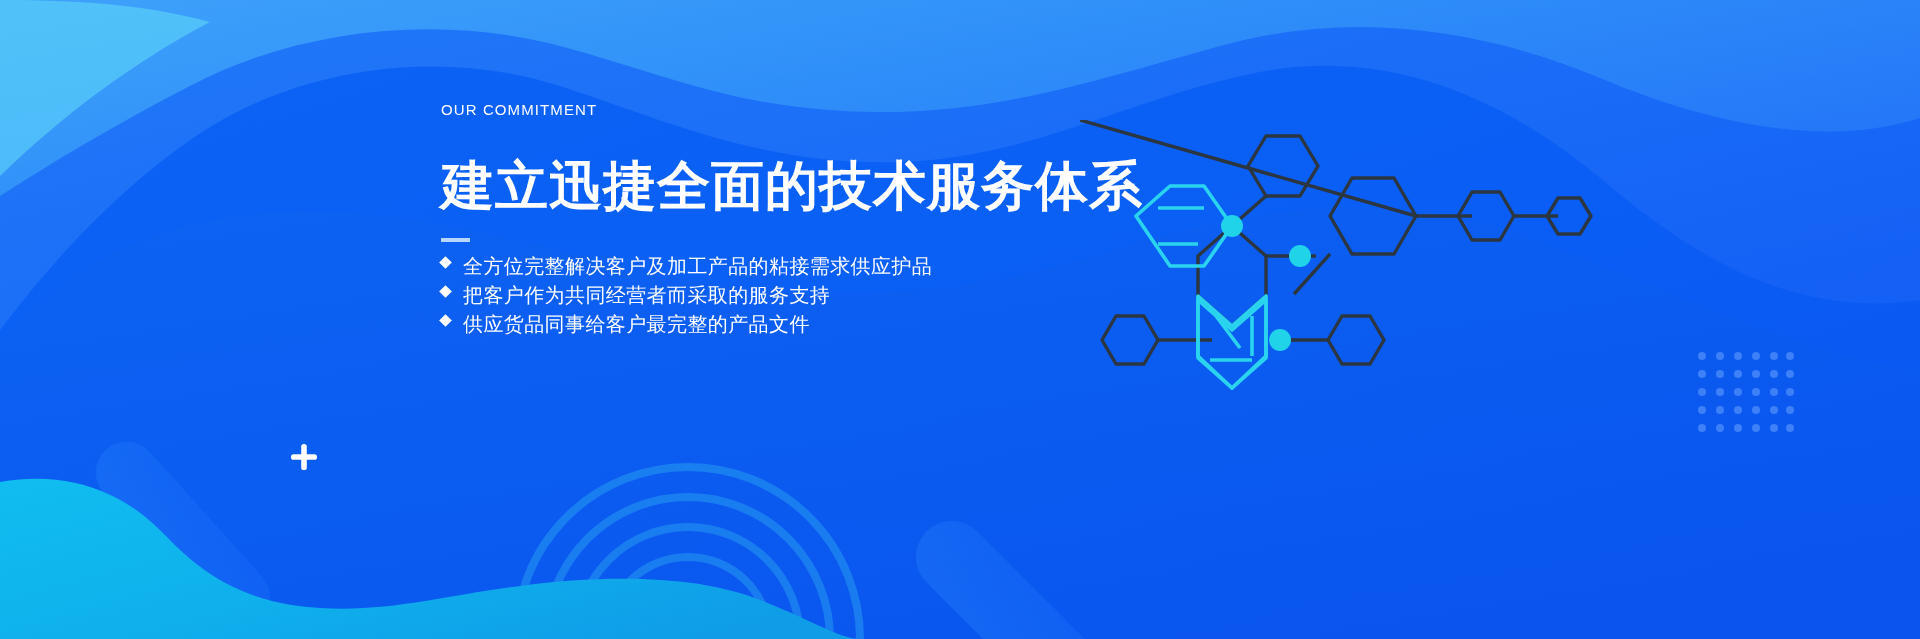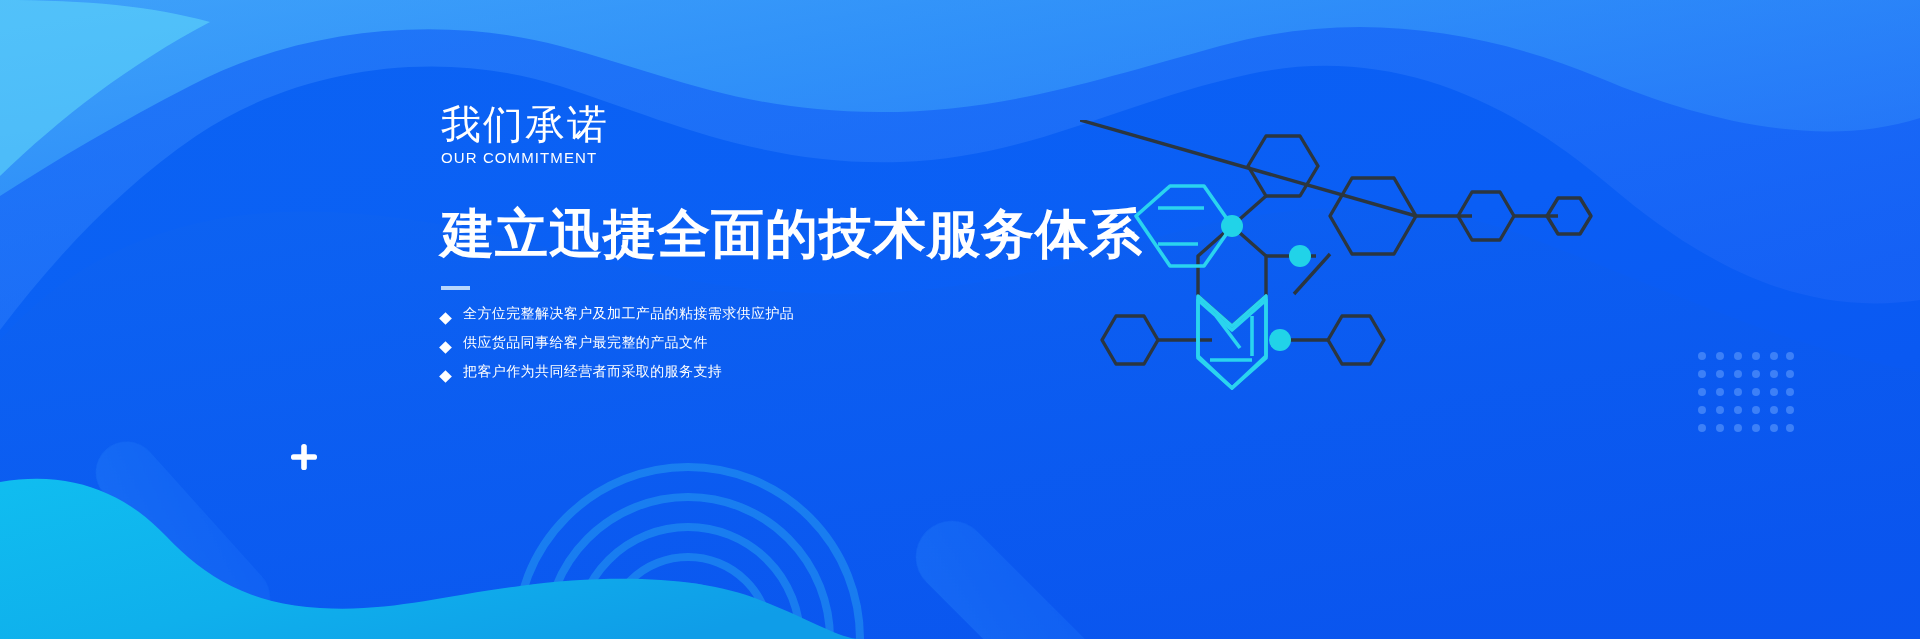--- a/index.html
+++ b/index.html
@@ -51,29 +51,28 @@
   }
   .divider {
     width:29px; height:4px;
     background:#b6d6fd;
     margin-top:22px;
     margin-bottom:16px;
   }
   .bullets { list-style:none; }
   .bullet {
     display:flex;
-    align-items:flex-end;
-    color:#ffffff;
-    font-size:14px;
+    align-items:flex-start;
+    color:#ffffff;
+    font-size:20px;
     line-height:17px;
     font-weight:500;
     letter-spacing:0.4px;
     margin-bottom:12px;
     white-space:nowrap;
-    font-family:Liberation Mono, monospace;
   }
   .diamond {
     width:9px; height:9px;
     background:#ffffff;
     transform:rotate(45deg);
     margin-right:13px;
     flex:0 0 auto;
   }
 
   
@@ -260,36 +259,35 @@
   </div>
 
   <div id="plus">
     <svg width="26" height="26" viewBox="0 0 26 26">
       <rect x="10.2" y="0" width="5.6" height="26" rx="2.6" fill="#ffffff"></rect>
       <rect x="0" y="10.2" width="26" height="5.6" rx="2.6" fill="#ffffff"></rect>
     </svg>
   </div>
 
   <div id="content">
-    <div class="eyebrow-cn">我们承诺</div>
     <div class="eyebrow-en">OUR COMMITMENT</div>
 
     <h1 class="headline">建立迅捷全面的技术服务体系</h1>
 
     <div class="divider"></div>
 
     <ul class="bullets">
       <li class="bullet">
         <span class="diamond"></span>
         <span>全方位完整解决客户及加工产品的粘接需求供应护品</span>
       </li>
       <li class="bullet">
         <span class="diamond"></span>
-        <span>供应货品同事给客户最完整的产品文件</span>
+        <span>把客户作为共同经营者而采取的服务支持</span>
       </li>
       <li class="bullet">
         <span class="diamond"></span>
-        <span>把客户作为共同经营者而采取的服务支持</span>
+        <span>供应货品同事给客户最完整的产品文件</span>
       </li>
     </ul>
   </div>
 
 </div>
 
 </body></html>

